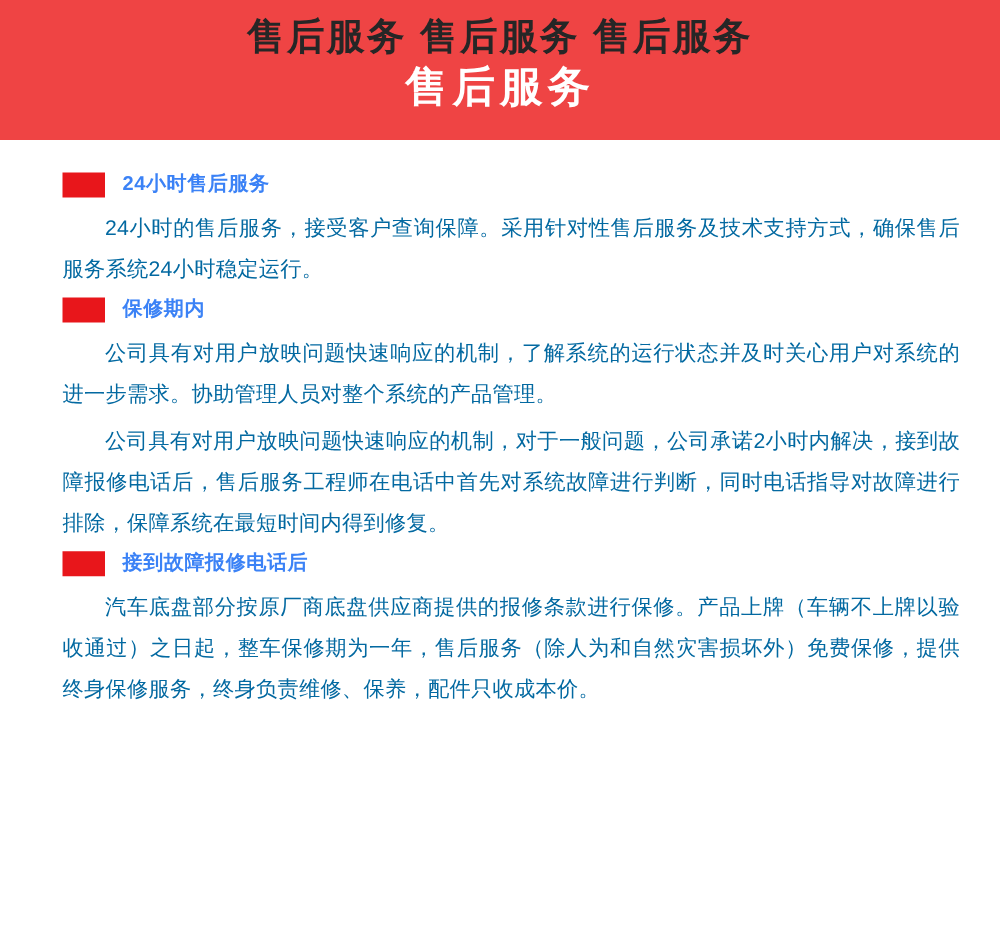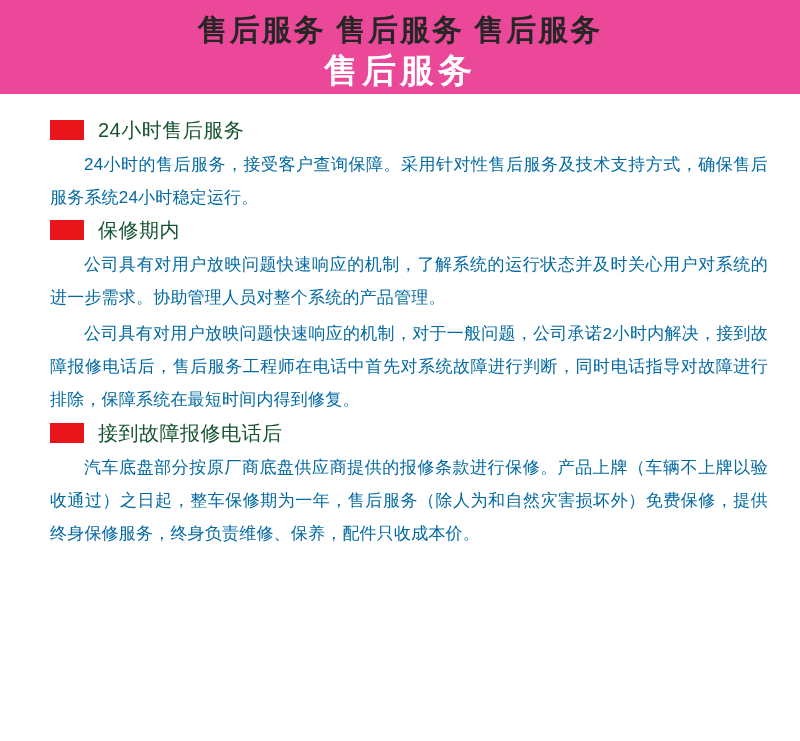--- a/index.html
+++ b/index.html
@@ -17,22 +17,22 @@
   .page {
     position: relative;
     width: 800px;
     height: 741px;
     background: #ffffff;
   }
   
   .banner {
     position: relative;
     width: 800px;
-    height: 94px;
-    background: #ec4899;
+    height: 112px;
+    background: #ef4444;
     overflow: hidden;
   }
   .banner-ghost {
     position: absolute;
     top: 10px;
     left: 0;
     width: 800px;
     text-align: center;
     font-size: 30px;
     font-weight: bold;
@@ -68,38 +68,38 @@
     margin: 0 0 6px 22px;
   }
   .bullet-square {
     width: 34px;
     height: 20px;
     background: #e8161b;
     flex: 0 0 auto;
     margin-right: 14px;
   }
   .section-title {
-    font-size: 20px;
-    font-weight: normal;
-    color: #14532d;
+    font-size: 16px;
+    font-weight: bold;
+    color: #3b82f6;
     letter-spacing: 0.5px;
     line-height: 24px;
     white-space: nowrap;
   }
   .para {
     font-size: 17px;
     line-height: 33px;
     color: #0369a1;
     text-indent: 2em;
     margin: 0 0 2px 0;
     padding: 0 4px 0 22px;
     text-align: justify;
     letter-spacing: 0.2px;
   }
-  .sec-response .para { margin-bottom: 0; font-family: Liberation Mono, monospace; }
+  .sec-response .para { margin-bottom: 0; }
 </style>
 </head>
 <body>
 
 <div class="page">
 
   <div class="banner">
     <div class="banner-ghost">售后服务 售后服务 售后服务</div>
     <div class="banner-title">售后服务</div>
   </div>

